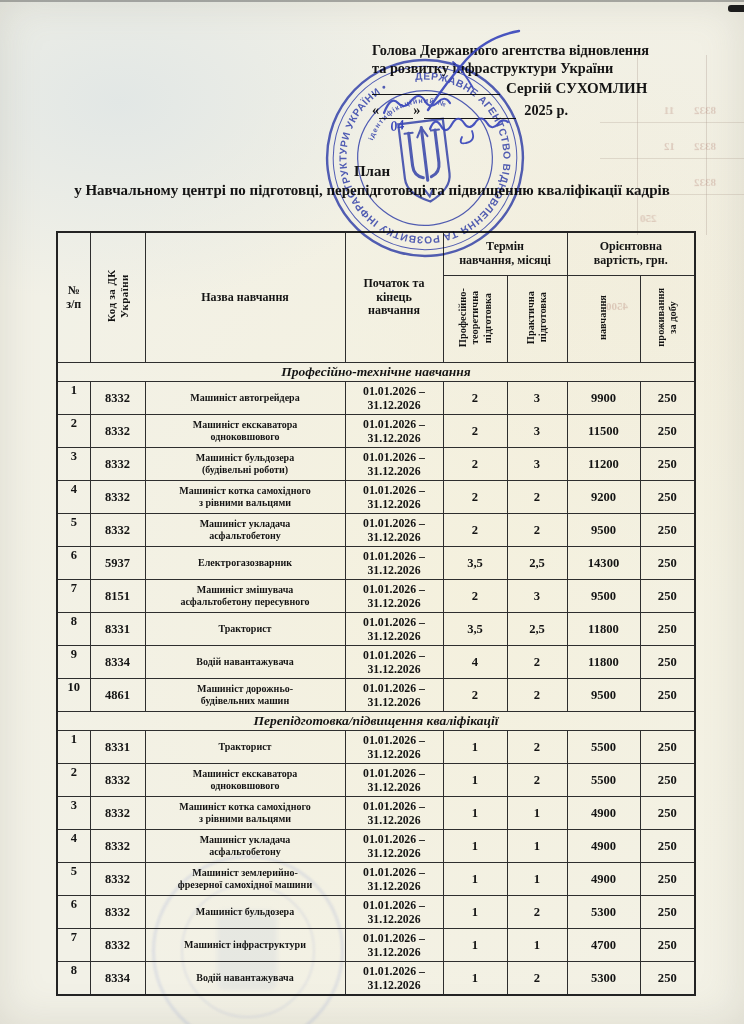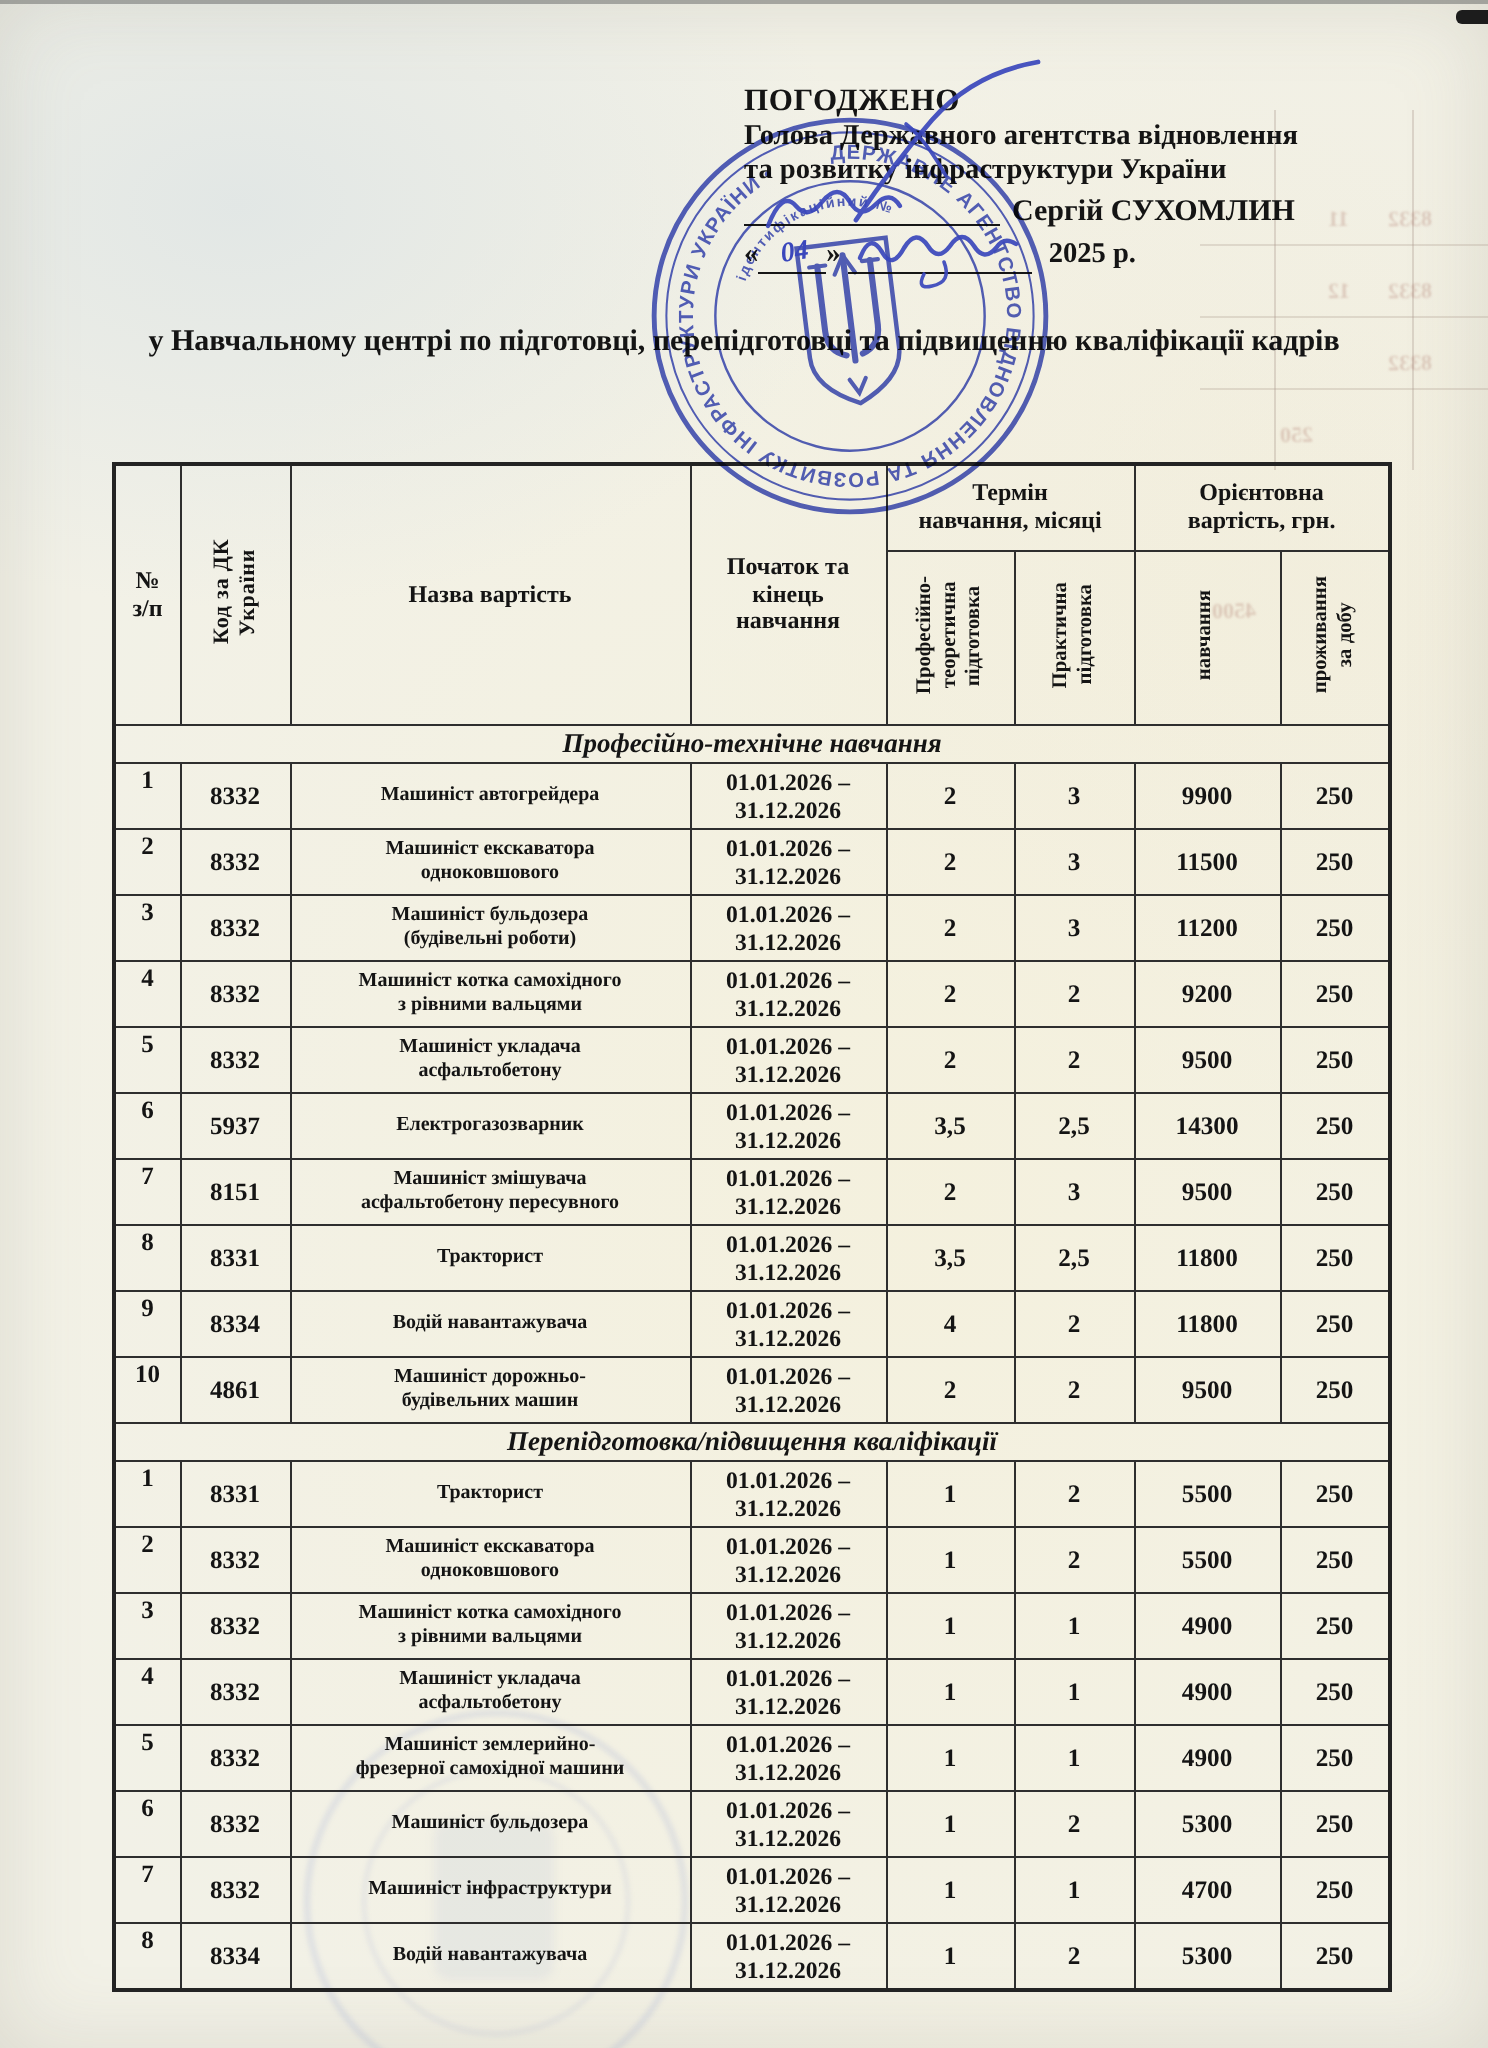--- a/index.html
+++ b/index.html
@@ -86,58 +86,58 @@
       <span class="ghost" style="left: 664px; top: 104px;">11</span>
       <span class="ghost" style="left: 694px; top: 140px;">8332</span>
       <span class="ghost" style="left: 664px; top: 140px;">12</span>
       <span class="ghost" style="left: 694px; top: 176px;">8332</span>
       <span class="ghost" style="left: 640px; top: 212px;">250</span>
       <span class="ghost" style="left: 606px; top: 300px;">4500</span>
     </div>
   <div class="ghost-stamp"></div>
 
   <div class="approval">
-    <div class="head">ПОГОДЖЕНО</div>
     <div>Голова Державного агентства відновлення</div>
     <div>та розвитку інфраструктури України</div>
     <div class="sig-row">
       <span class="sig-line"></span>
       <span class="sig-name">Сергій СУХОМЛИН</span>
     </div>
     <div class="date-row">
       <span>«</span>
       <span class="day-line"></span>
       <span>»</span>
       <span class="month-line"></span>
       <span>2025 р.</span>
     </div>
   </div>
 
   <div class="doc-title">
+    <div>План</div>
     <div>у Навчальному центрі по підготовці, перепідготовці та підвищенню кваліфікації кадрів</div>
   </div>
 
   <div class="table-wrap">
     <table class="plan">
       <colgroup>
         <col class="c1">
           <col class="c2">
           <col class="c3">
           <col class="c4">
         <col class="c5">
           <col class="c6">
           <col class="c7">
           <col class="c8">
       </colgroup>
       <thead>
         <tr>
           <th rowspan="2">№
 з/п</th>
           <th rowspan="2"><span class="vert code">Код за ДК України</span></th>
-          <th rowspan="2">Назва  вартість</th>
+          <th rowspan="2">Назва  навчання</th>
           <th rowspan="2">Початок та
 кінець
 навчання</th>
           <th colspan="2" class="band">Термін
 навчання, місяці</th>
           <th colspan="2" class="band">Орієнтовна
 вартість, грн.</th>
         </tr>
         <tr>
           <th class="vth"><span class="vert">Професійно-

